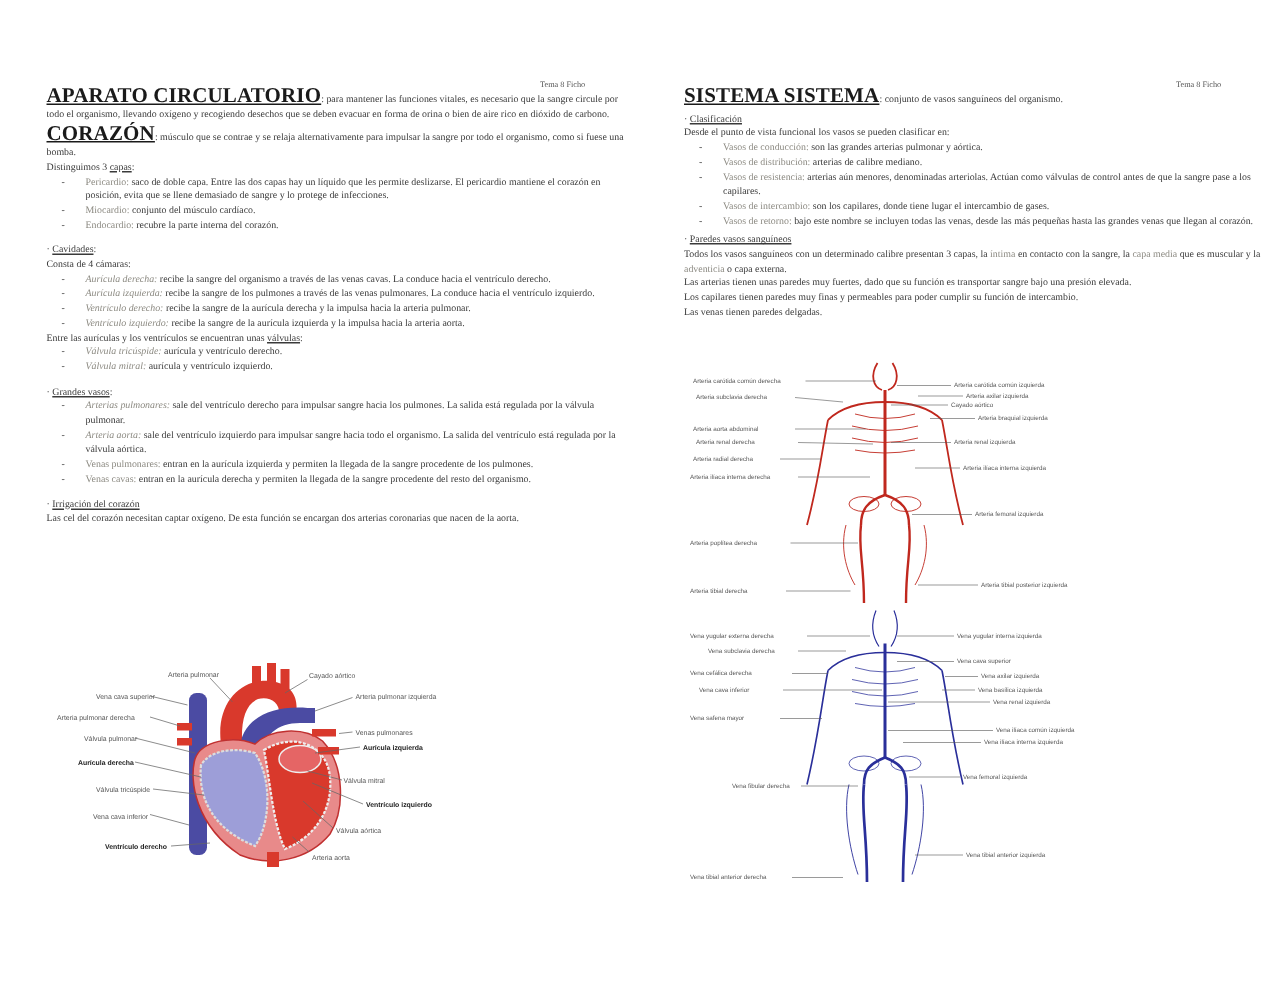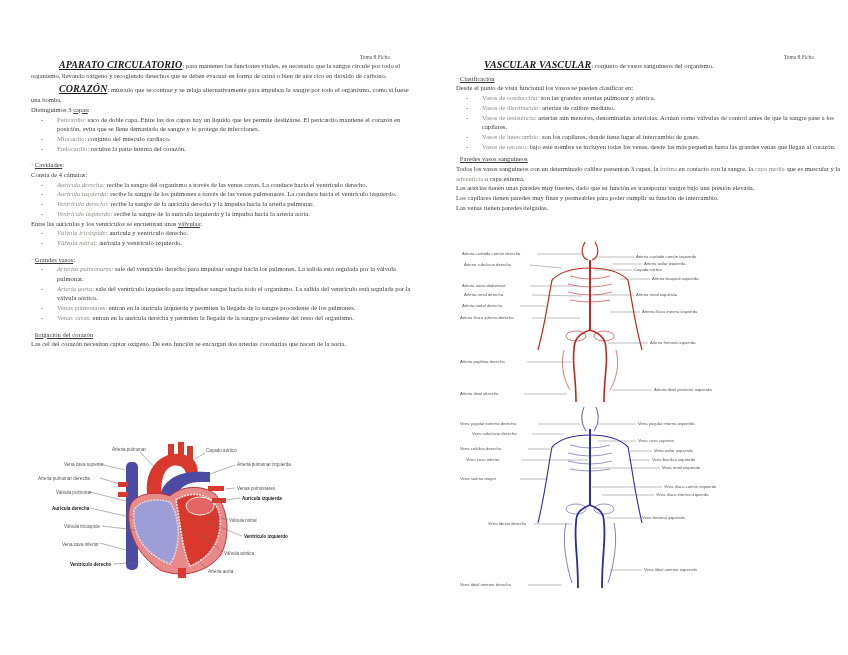--- a/index.html
+++ b/index.html
@@ -7,21 +7,21 @@
   .page{position:absolute;top:0;height:655px;}
   .page.left{left:0;width:424px;}
   .page.right{left:424px;width:424px;}
   .header-right{position:absolute;top:54px;font-size:5.5px;color:#555;}
   .page.left .header-right{left:360px;}
   .page.right .header-right{left:360px;}
   .content{position:absolute;font-size:6.6px;line-height:9.7px;color:#3a3a3a;}
   .page.left .content{left:31px;top:60px;width:385px;}
   .page.right .content{left:32px;top:60px;width:392px;}
   p{margin:0;}
-  .title{font-weight:bold;font-style:italic;text-decoration:underline;font-size:10px;color:#1a1a1a;letter-spacing:0.1px;margin-left:28px;}
+  .title{font-weight:bold;text-decoration:underline;font-size:14px;color:#1a1a1a;letter-spacing:0.1px;}
   .u{text-decoration:underline;}
   .gap{height:4px;}
   ul{margin:0;padding:0 0 0 26px;list-style:none;}
   li{position:relative;padding-left:0;}
   li::before{content:"-";position:absolute;left:-16px;color:#444;}
   .lbl{color:#8c8a82;}
   .lbl.it{font-style:italic;}
   .sec{margin-top:3px;}
   .fig{position:absolute;}
   svg text{font-family:"Liberation Sans","DejaVu Sans",sans-serif;}
@@ -134,21 +134,21 @@
       <line x1="165" y1="118" x2="176" y2="128" stroke="#666" stroke-width="0.5"></line>
       <text x="178" y="133">Arteria aorta</text>
     </g>
   </svg>
 </div>
 
 <div class="page right">
   <div class="header-right">Tema 8 Ficho</div>
   <div class="content">
     <p>
-      <span class="title">VASCULAR VASCULAR</span><span>: conjunto de vasos sanguíneos del organismo.</span>
+      <span class="title">SISTEMA SISTEMA</span><span>: conjunto de vasos sanguíneos del organismo.</span>
     </p>
     <p class="sec">· <span class="u">Clasificación</span></p>
     <p>Desde el punto de vista funcional los vasos se pueden clasificar en:</p>
     <ul>
       <li><span class="lbl">Vasos de conducción:</span><span> son las grandes arterias pulmonar y aórtica.</span></li>
       <li><span class="lbl">Vasos de distribución:</span><span> arterias de calibre mediano.</span></li>
       <li><span class="lbl">Vasos de resistencia:</span><span> arterias aún menores, denominadas arteriolas. Actúan como válvulas de control antes de que la sangre pase a los capilares.</span></li>
       <li><span class="lbl">Vasos de intercambio:</span><span> son los capilares, donde tiene lugar el intercambio de gases.</span></li>
       <li><span class="lbl">Vasos de retorno:</span><span> bajo este nombre se incluyen todas las venas, desde las más pequeñas hasta las grandes venas que llegan al corazón.</span></li>
     </ul>

